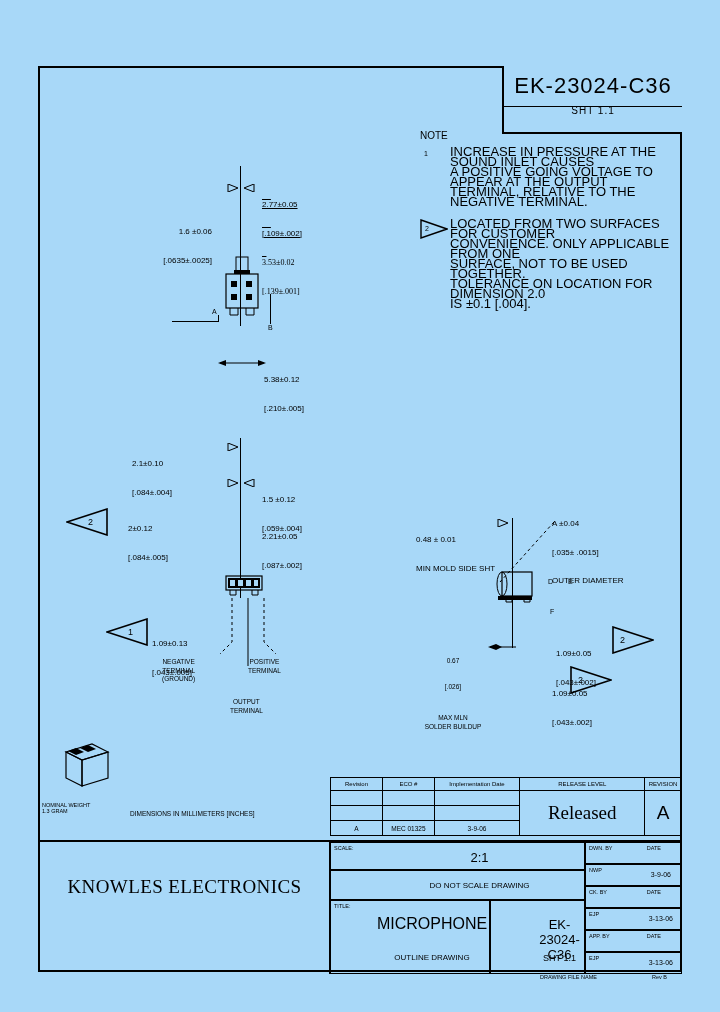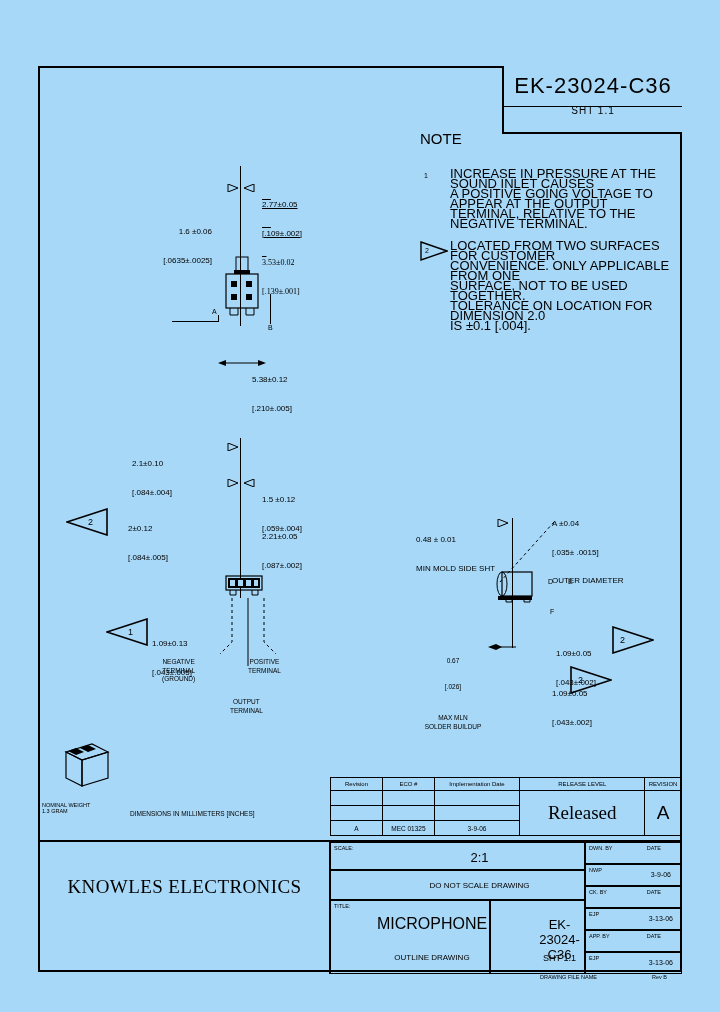--- a/index.html
+++ b/index.html
@@ -31,21 +31,21 @@
     border:2px solid #000;border-top:none;border-right:none;
     box-sizing:border-box;
     background:#a8d8f8;
   }
   #pnbox .pn{font-size:22px;text-align:center;margin-top:7px;letter-spacing:1px;}
   #pnbox .sht{font-size:10px;text-align:center;margin-top:6px;letter-spacing:1px;}
   #pnbox .sep{position:absolute;left:0;right:0;top:40px;height:1px;background:#000;}
 
   
   #notes{position:absolute;left:380px;top:62px;width:250px;}
-  .note-title{font-size:15px;margin-bottom:22px;}
+  .note-title{font-size:10px;margin-bottom:6px;}
   .note-row{display:flex;margin-bottom:12px;}
   .note-num{width:30px;flex:0 0 30px;position:relative;height:20px;}
   .note-body{font-size:13px;line-height:10px;white-space:pre-line;}
 
   
   .bigtri{position:absolute;width:40px;height:28px;}
   .bigtri svg{position:absolute;left:0;top:0;}
   .bigtri span{position:absolute;left:8px;top:8px;font-size:9px;}
 
   
@@ -144,21 +144,21 @@
   <div class="abs dim" style="left:222px;top:171px;font-family:Liberation Serif, serif;">
     <div>3.53±0.02</div>
     <div>[.139±.001]</div>
   </div>
 
   <div class="abs dim" style="left:62px;top:140px;text-align:right;width:110px;">
     <div>1.6 ±0.06</div>
     <div>[.0635±.0025]</div>
   </div>
 
-  <div class="abs dim" style="left:212px;top:288px;">
+  <div class="abs dim" style="left:224px;top:288px;">
     <div>5.38±0.12</div>
     <div>[.210±.005]</div>
   </div>
   <svg class="abs" style="left:178px;top:291px;" width="48" height="8">
     <line x1="2" y1="4" x2="46" y2="4" stroke="#000" stroke-width="1"></line>
     <polygon points="0,4 8,1 8,7" fill="#000"></polygon>
     <polygon points="48,4 40,1 40,7" fill="#000"></polygon>
   </svg>
 
   <div class="line-v" style="left:200px;top:370px;height:160px;"></div>

